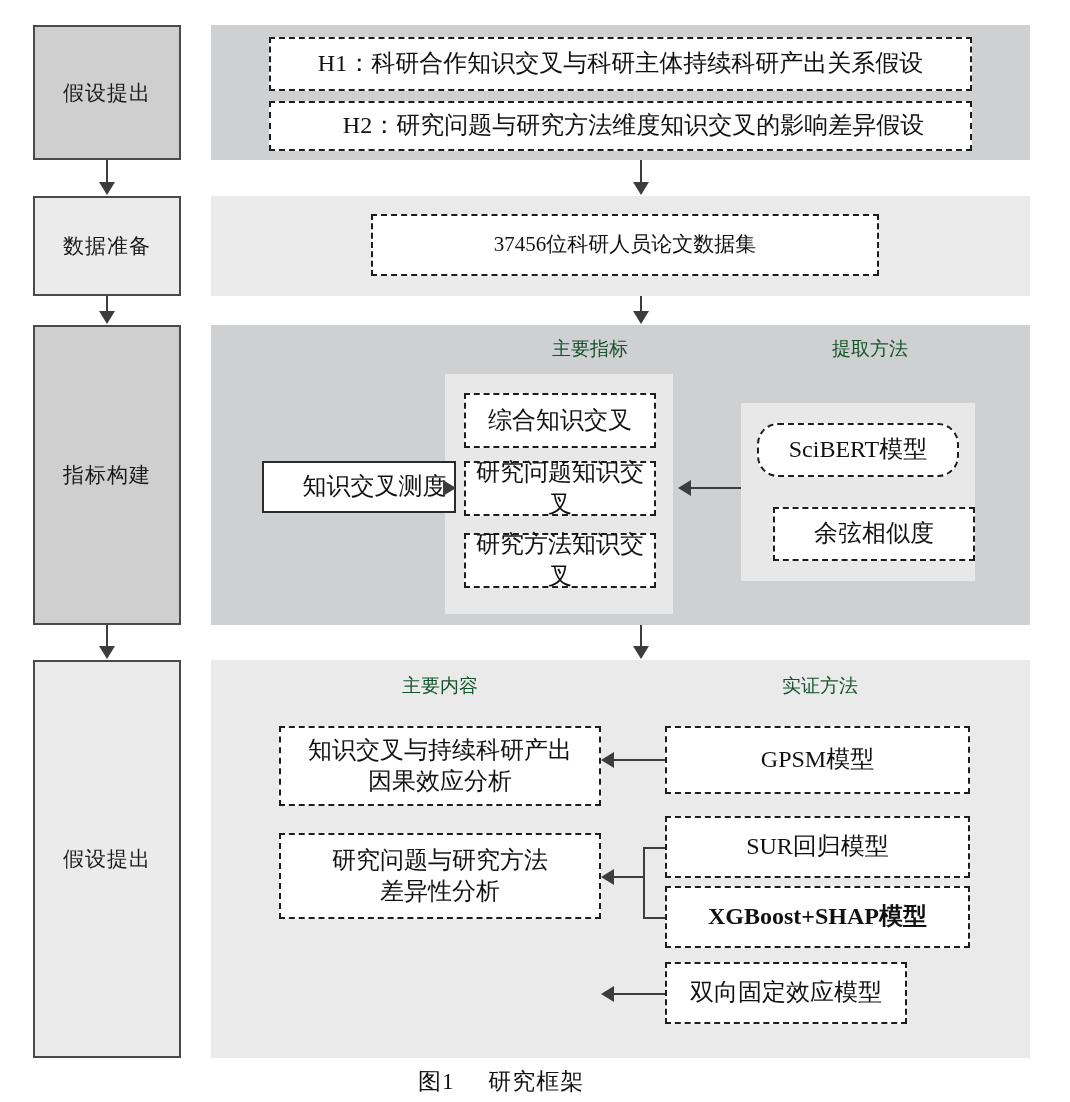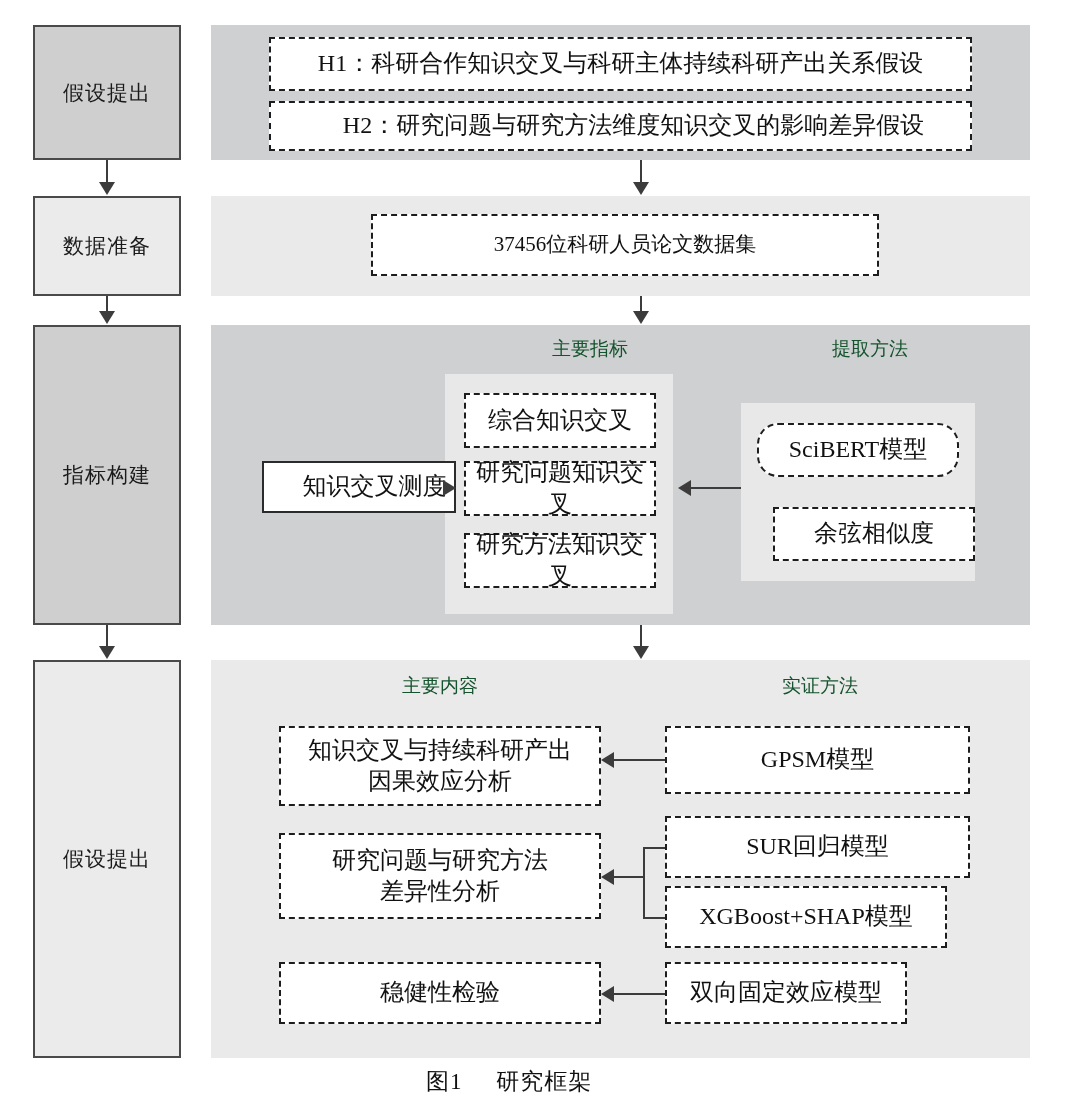--- a/index.html
+++ b/index.html
@@ -105,21 +105,21 @@
     position: absolute;
     width: 0; height: 0;
     border-top: 8px solid transparent;
     border-bottom: 8px solid transparent;
     border-left: 13px solid #3c3c3c;
   }
 
   
   .caption {
     position: absolute;
-    left: 12px;
+    left: 4px;
     width: 994px;
     text-align: center;
     font-size: 23px;
     color: #111111;
     letter-spacing: 1px;
   }
 </style>
 </head>
 <body>
 
@@ -215,31 +215,28 @@
   </div>
 
   <div class="node dashed" style="left:279px; top:726px; width:322px; height:80px;">
     <span style="white-space:pre-line;">知识交叉与持续科研产出
 因果效应分析</span>
   </div>
   <div class="node dashed" style="left:279px; top:833px; width:322px; height:86px;">
     <span style="white-space:pre-line;">研究问题与研究方法
 差异性分析</span>
   </div>
-  <div class="node dashed" style="left:279px; top:962px; width:322px; height:62px;">
-    <span style="white-space:pre-line;">稳健性检验</span>
-  </div>
 
   <div class="node dashed" style="left:665px; top:726px; width:305px; height:68px;">
     <span>GPSM模型</span>
   </div>
   <div class="node dashed" style="left:665px; top:816px; width:305px; height:62px;">
     <span>SUR回归模型</span>
   </div>
-  <div class="node dashed" style="left:665px; top:886px; width:282px; height:62px;">
+  <div class="node dashed" style="left:665px; top:886px; width:305px; height:62px;font-weight:bold;">
     <span>XGBoost+SHAP模型</span>
   </div>
   <div class="node dashed" style="left:665px; top:962px; width:242px; height:62px;">
     <span>双向固定效应模型</span>
   </div>
 
   <div class="hline" style="left:614px; top:759px; width:51px;"></div>
   <div class="arrow-left" style="left:601px; top:752px;"></div>
 
   <div class="hline" style="left:643px; top:847px; width:22px;"></div>

